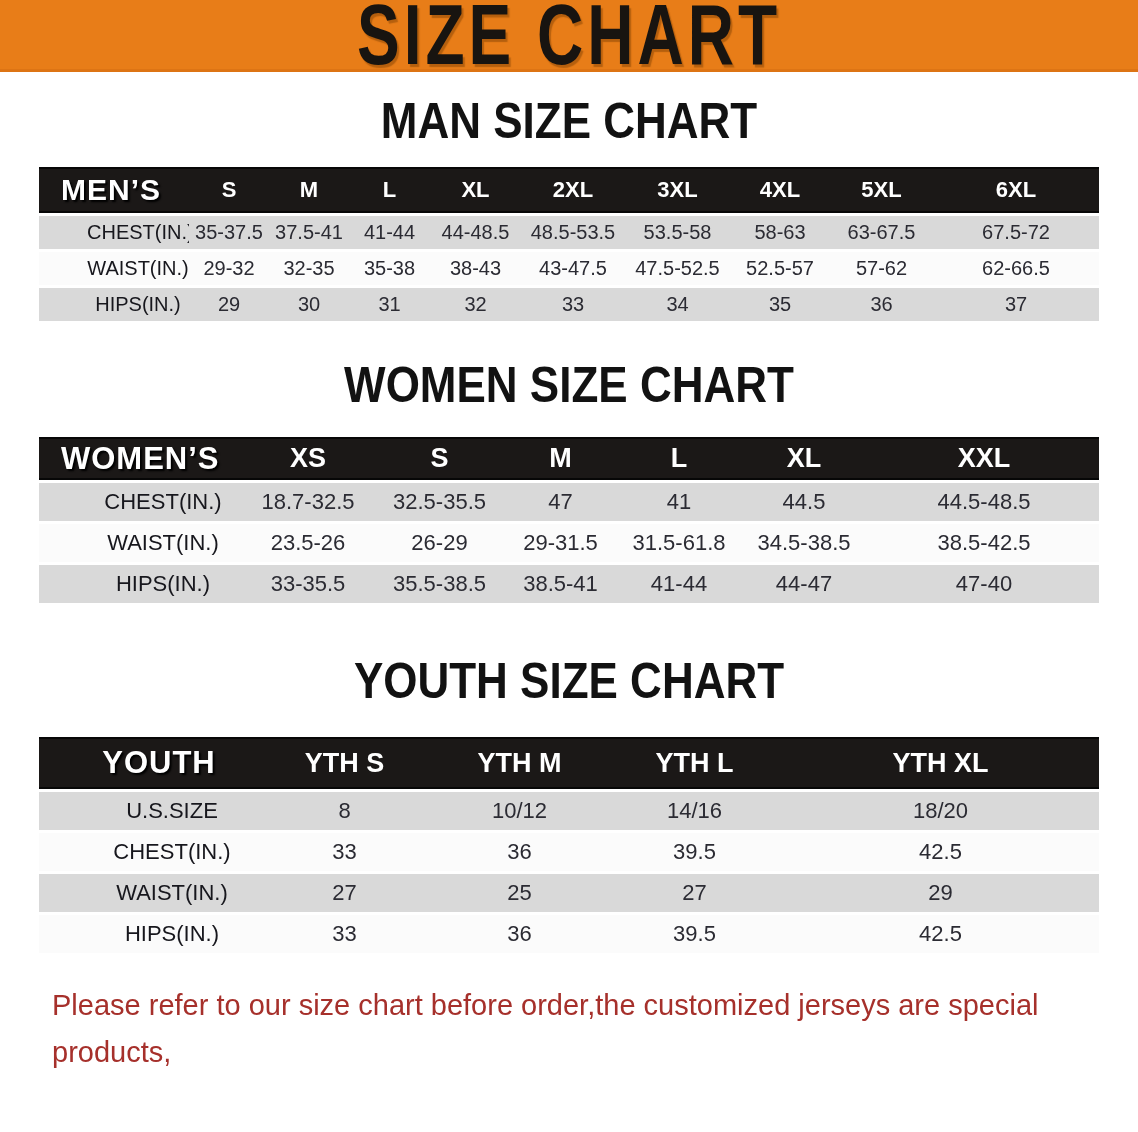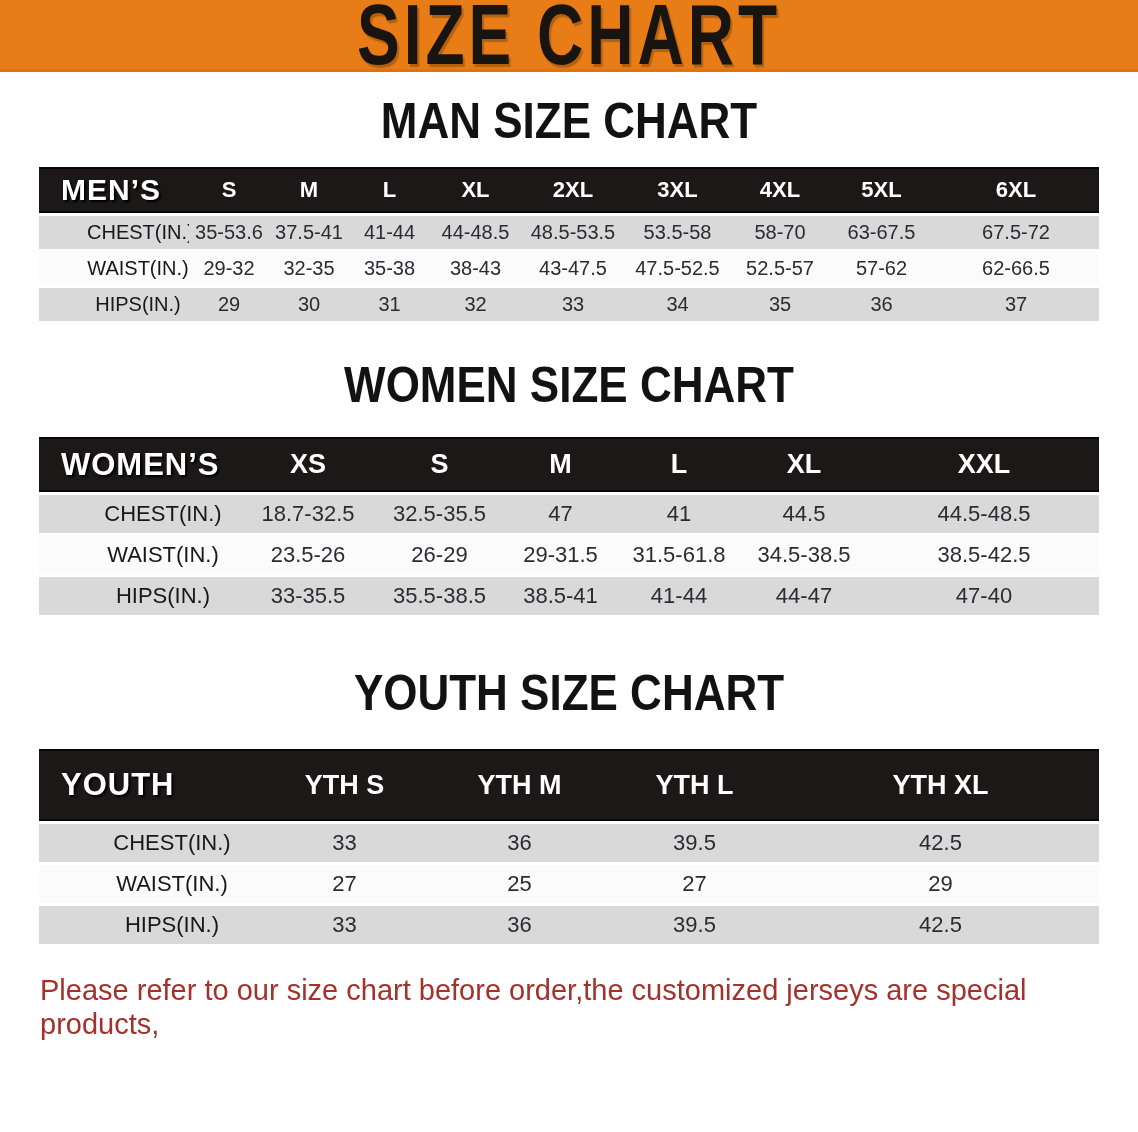--- a/index.html
+++ b/index.html
@@ -76,25 +76,25 @@
   tbody tr:nth-child(odd)  td { background: #d9d9d9; }
   tbody tr:nth-child(even) td { background: #fbfbfb; }
   tbody td { color: #2b2b33; }
   tbody td.rowlabel { color: #17171d; padding-left: 48px; }
 
   
   .table-man thead th { height: 46px; font-size: 22px; }
   .table-man thead th.rowhead { font-size: 30px; }
   .table-man tbody td { height: 33px; font-size: 20px; }
   
-  .table-women thead th { height: 55px; font-size: 27px; }
+  .table-women thead th { height: 43px; font-size: 27px; }
   .table-women thead th.rowhead { font-size: 31px; }
   .table-women tbody td { height: 38px; font-size: 22px; }
   
-  .table-youth thead th { height: 72px; font-size: 27px; }
+  .table-youth thead th { height: 52px; font-size: 27px; text-align: center; }
   .table-youth thead th.rowhead { font-size: 31px; }
   .table-youth tbody td { height: 38px; font-size: 22px; }
 
   
   .table-man   col.c0 { width: 150px; } .table-man col.c1 { width: 80px; }
   .table-man   col.c2 { width: 80px; }  .table-man col.c3 { width: 81px; }
   .table-man   col.c4 { width: 91px; }  .table-man col.c5 { width: 104px; }
   .table-man   col.c6 { width: 105px; } .table-man col.c7 { width: 100px; }
   .table-man   col.c8 { width: 103px; } .table-man col.c9 { width: 166px; }
 
@@ -102,24 +102,24 @@
   .table-women col.c2 { width: 125px; } .table-women col.c3 { width: 117px; }
   .table-women col.c4 { width: 120px; } .table-women col.c5 { width: 130px; }
   .table-women col.c6 { width: 230px; }
 
   .table-youth col.c0 { width: 218px; } .table-youth col.c1 { width: 175px; }
   .table-youth col.c2 { width: 175px; } .table-youth col.c3 { width: 175px; }
   .table-youth col.c4 { width: 317px; }
 
   
   .footer {
-    margin: 26px 0 0 40px;
+    margin: 26px 0 0 52px;
     color: #a6302b;
     font-size: 29px;
-    line-height: 34px;
+    line-height: 47px;
     letter-spacing: 0px;
   }
 </style>
 </head>
 <body>
 
 <header class="banner">
   <h1>SIZE CHART</h1>
 </header>
 
@@ -148,27 +148,27 @@
         <th>2XL</th>
         <th>3XL</th>
         <th>4XL</th>
         <th>5XL</th>
         <th>6XL</th>
       </tr>
     </thead>
     <tbody>
       <tr>
         <td class="rowlabel">CHEST(IN.)</td>
-        <td>35-53.6</td>
+        <td>35-37.5</td>
         <td>37.5-41</td>
         <td>41-44</td>
         <td>44-48.5</td>
         <td>48.5-53.5</td>
         <td>53.5-58</td>
-        <td>58-70</td>
+        <td>58-63</td>
         <td>63-67.5</td>
         <td>67.5-72</td>
       </tr>
       <tr>
         <td class="rowlabel">WAIST(IN.)</td>
         <td>29-32</td>
         <td>32-35</td>
         <td>35-38</td>
         <td>38-43</td>
         <td>43-47.5</td>
@@ -262,20 +262,27 @@
       <tr>
         <th class="rowhead">YOUTH</th>
         <th>YTH S</th>
         <th>YTH M</th>
         <th>YTH L</th>
         <th>YTH XL</th>
       </tr>
     </thead>
     <tbody>
       <tr>
+        <td class="rowlabel">U.S.SIZE</td>
+        <td>8</td>
+        <td>10/12</td>
+        <td>14/16</td>
+        <td>18/20</td>
+      </tr>
+      <tr>
         <td class="rowlabel">CHEST(IN.)</td>
         <td>33</td>
         <td>36</td>
         <td>39.5</td>
         <td>42.5</td>
       </tr>
       <tr>
         <td class="rowlabel">WAIST(IN.)</td>
         <td>27</td>
         <td>25</td>

